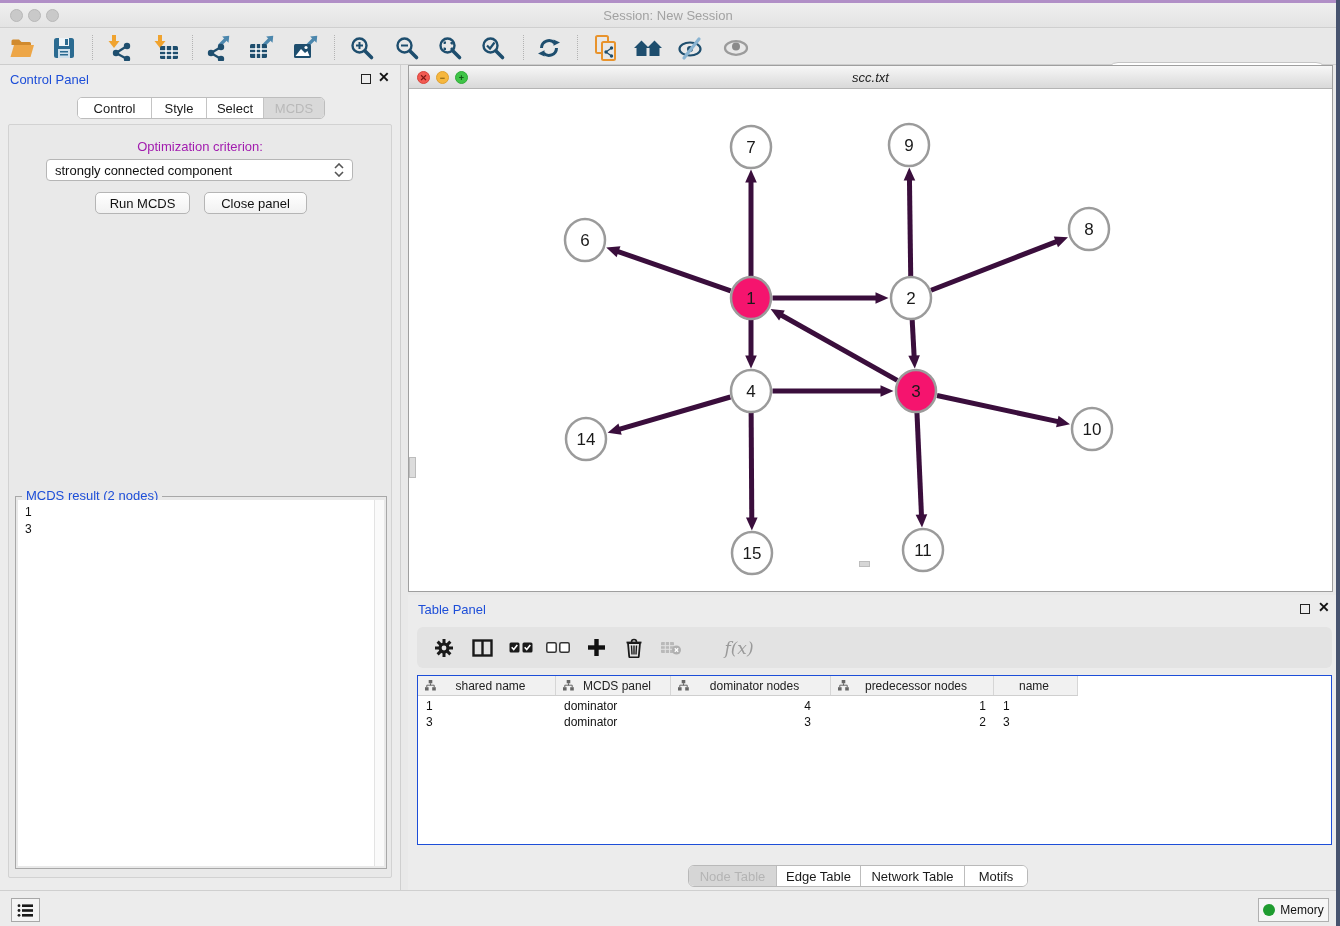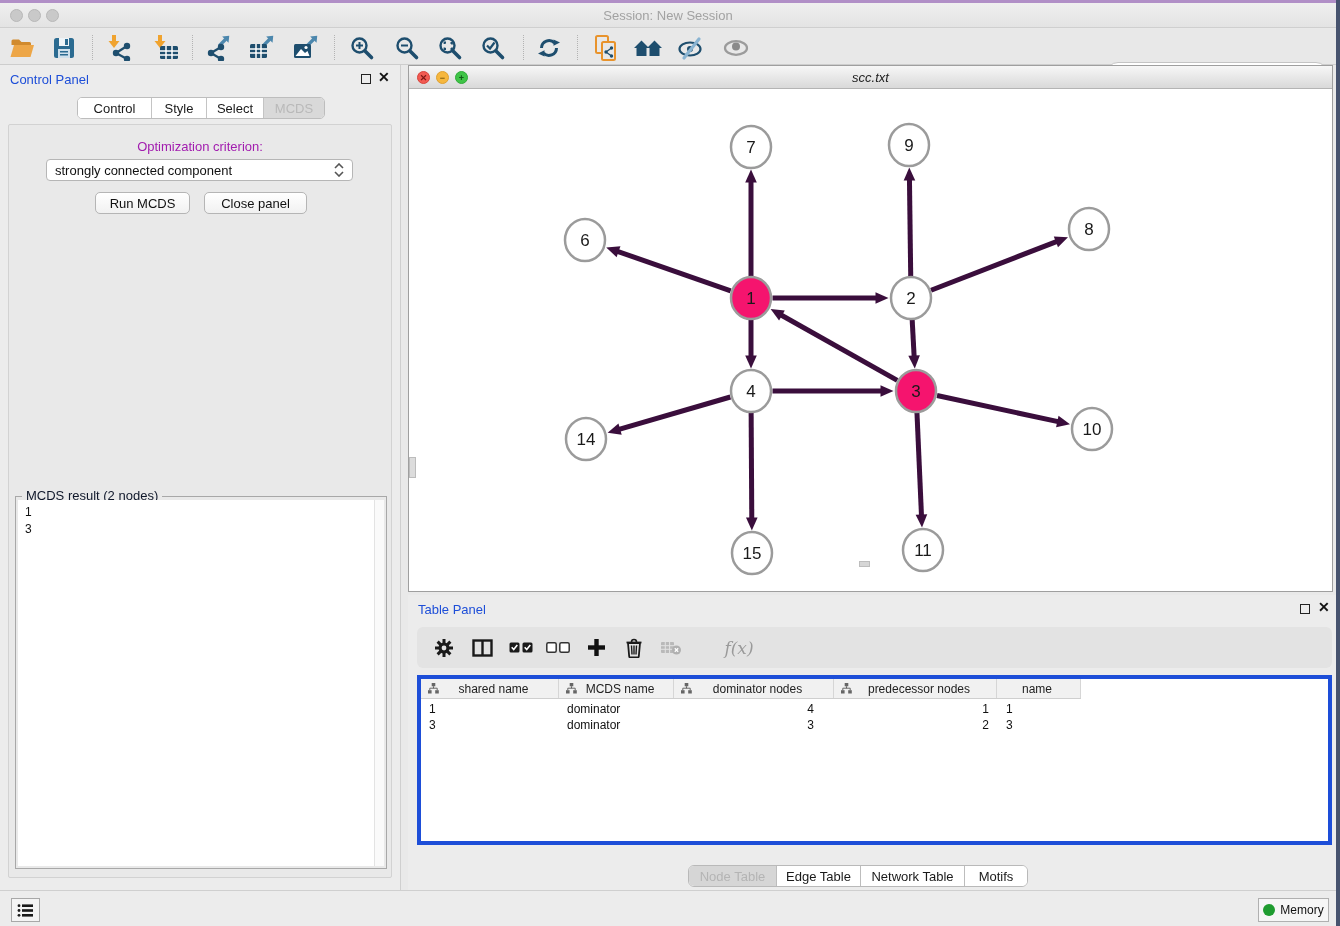--- a/index.html
+++ b/index.html
@@ -56,21 +56,21 @@
     display:flex; align-items:center; padding:0 8px; font-size:13px; color:#111; }
   .criterion .stepper { margin-left:auto; display:flex; flex-direction:column; line-height:0; }
   .criterion .stepper svg { display:block; }
   .cp-btn { position:absolute; top:67px; height:22px; background:linear-gradient(#ffffff,#f1f1f1);
     border:1px solid #b5b5b5; border-radius:5px; font-size:13px; color:#111;
     display:flex; align-items:center; justify-content:center; }
 
   .result-box { position:absolute; left:6px; top:371px; width:372px; height:373px;
     border:1px solid #a8a8a8; }
   .result-legend { position:absolute; left:6px; top:-9px; background:#e9e9e9; padding:0 4px;
-    font-size:13px; color:#0f172a; }
+    font-size:13px; color:#1d4ed8; }
   .result-inner { position:absolute; left:2px; top:3px; right:2px; bottom:2px; background:#fff; }
   .result-scroll { position:absolute; right:0; top:0; bottom:0; width:10px; background:#fafafa;
     border-left:1px solid #e3e3e3; }
   .result-items { position:absolute; left:7px; top:4px; font-size:12px; color:#111; line-height:17px; }
 
   
   .net-window { position:absolute; left:408px; top:65px; width:925px; height:527px;
     background:#fff; border:1px solid #9f9f9f; }
   .net-titlebar { position:absolute; left:0; top:0; width:100%; height:23px;
     background:linear-gradient(#f7f7f7,#d9d9d9); border-bottom:1px solid #b4b4b4; }
@@ -88,21 +88,21 @@
 
   
   .table-panel { position:absolute; left:408px; top:595px; width:928px; height:295px; background:#ececec; }
   .tp-toolbar { position:absolute; left:9px; top:32px; width:915px; height:41px;
     background:#e3e3e3; border-radius:6px; }
   .tp-icon { position:absolute; top:7px; width:30px; height:27px; display:flex;
     align-items:center; justify-content:center; }
   .fx { font-family:"DejaVu Serif", serif; font-style:italic; font-size:17px; color:#9a9a9a;margin-left:31px; }
 
   .tp-table { position:absolute; left:9px; top:80px; width:915px; height:170px;
-    background:#fff; border:4px solid #1d4ed8; }
+    background:#fff; border:1px solid #1d4ed8; }
   .tp-header { position:absolute; left:0; top:0; height:20px; display:flex;
     background:#f1f1f1; border-bottom:1px solid #cfcfcf; }
   .th { display:flex; align-items:center; border-right:1px solid #d6d6d6;
     font-size:12px; color:#222; padding-left:7px; }
   .th .th-label { flex:1; text-align:center; padding-right:10px; }
   .tr { position:absolute; left:0; height:16px; display:flex; font-size:12px; color:#111; }
   .td { display:flex; align-items:center; }
 
   .tp-tabs { position:absolute; left:280px; top:270px; height:22px; display:flex;
     border:1px solid #b9b9b9; border-radius:6px; overflow:hidden; background:#fff; }
@@ -554,21 +554,21 @@
             </svg>
           <span class="th-label">shared name</span>
         </div>
         <div class="th" style="width:115px">
           <svg width="11" height="11" viewBox="0 0 11 11">
               <rect x="3.7" y="0" width="3.6" height="3.3" fill="#666"></rect>
               <rect x="0" y="7.2" width="3.6" height="3.3" fill="#666"></rect>
               <rect x="7.2" y="7.2" width="3.6" height="3.3" fill="#666"></rect>
               <path d="M5.5 3.3 v2 M1.8 7.2 v-2 h7.4 v2" fill="none" stroke="#666" stroke-width="1"></path>
             </svg>
-          <span class="th-label">MCDS name</span>
+          <span class="th-label">MCDS panel</span>
         </div>
         <div class="th" style="width:160px">
           <svg width="11" height="11" viewBox="0 0 11 11">
               <rect x="3.7" y="0" width="3.6" height="3.3" fill="#666"></rect>
               <rect x="0" y="7.2" width="3.6" height="3.3" fill="#666"></rect>
               <rect x="7.2" y="7.2" width="3.6" height="3.3" fill="#666"></rect>
               <path d="M5.5 3.3 v2 M1.8 7.2 v-2 h7.4 v2" fill="none" stroke="#666" stroke-width="1"></path>
             </svg>
           <span class="th-label">dominator nodes</span>
         </div>

